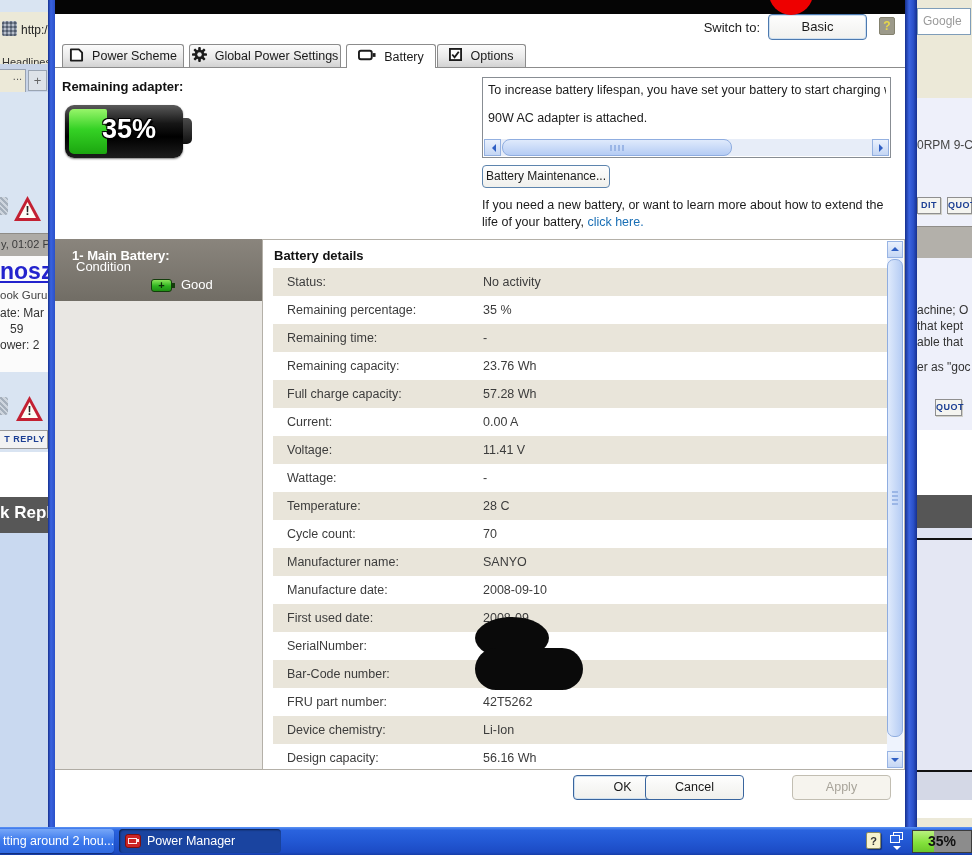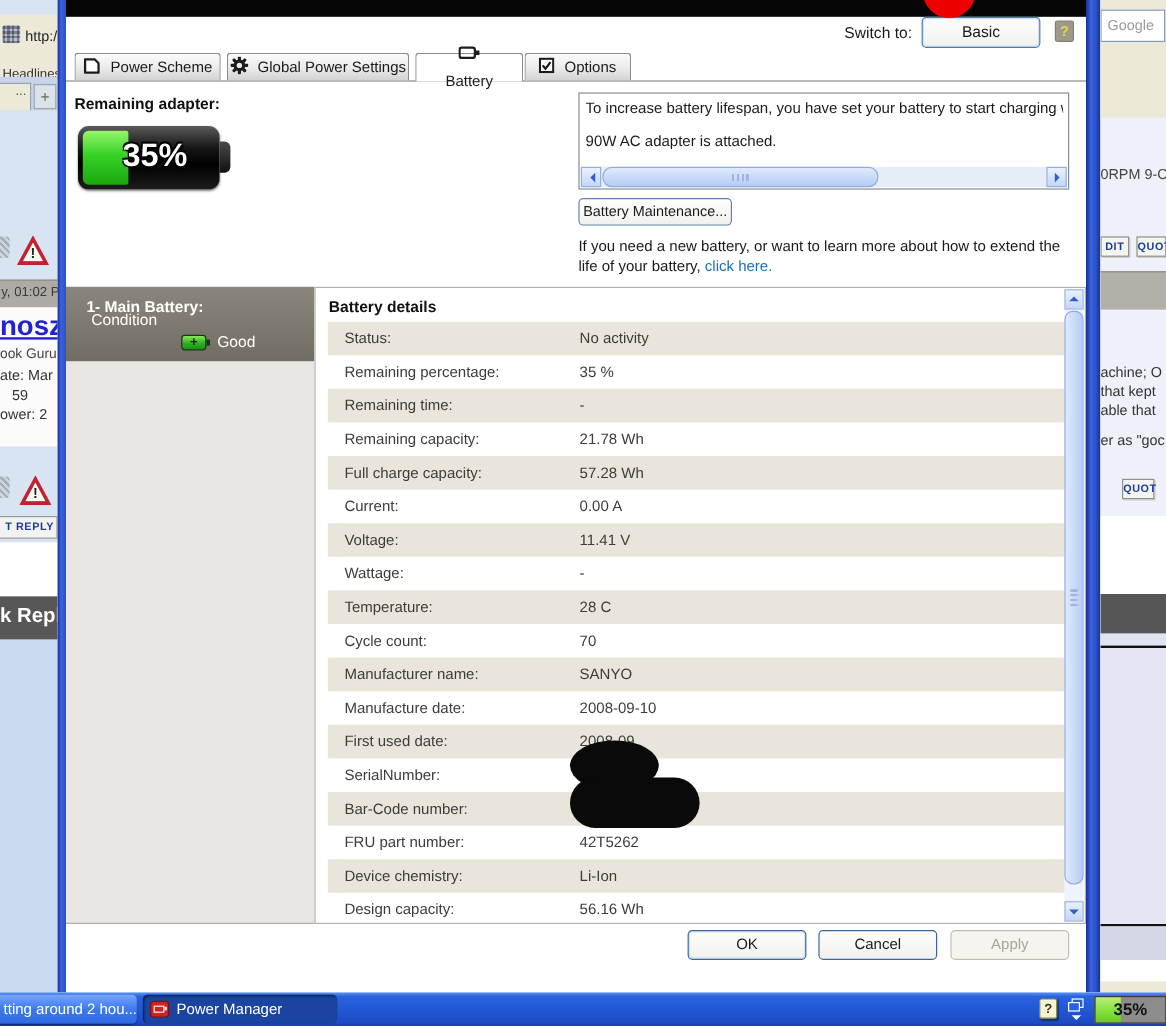--- a/index.html
+++ b/index.html
@@ -79,21 +79,21 @@
       color:#e8d84a;font-weight:bold;font-size:12px;text-align:center;line-height:17px;box-sizing:border-box;}
 
   .tabbar{position:absolute;left:0;top:44px;width:850px;height:24px;}
   .tabbar .baseline{position:absolute;left:0;top:23px;width:850px;height:1px;background:#8c8c8c;}
   .tab{position:absolute;top:0;height:23px;border:1px solid #8c8c8c;border-bottom:none;border-radius:3px 3px 0 0;
       background:linear-gradient(#fbfbfb,#eaeaea 55%,#d2d2d2);display:flex;align-items:center;justify-content:center;gap:8px;
       font-size:12.5px;color:#1a1a1a;box-sizing:border-box;z-index:1;}
   .tab.active{background:#fff;height:24px;z-index:2;}
   .tab-ps{left:7px;width:122px;}
   .tab-gps{left:134px;width:152px;}
-  .tab-bat{left:291px;width:90px;flex-direction:column;}
+  .tab-bat{left:291px;width:90px;}
   .tab-opt{left:382px;width:89px;}
 
   .rem-label{position:absolute;left:7px;top:79px;font-size:13px;font-weight:bold;color:#111;}
   .bigbat{position:absolute;left:10px;top:105px;width:118px;height:53px;border-radius:9px;
       background:linear-gradient(#5a5a5a,#161616 35%,#000 60%,#1d1d1d);box-shadow:0 1px 2px rgba(0,0,0,.5);}
   .bigbat .nub{position:absolute;right:-9px;top:13px;width:9px;height:26px;border-radius:0 5px 5px 0;
       background:linear-gradient(#4a4a4a,#101010);}
   .bigbat .fill{position:absolute;left:4px;top:4px;bottom:4px;width:38px;border-radius:5px 2px 2px 5px;
       background:linear-gradient(#97f56a,#35d225 45%,#1ba60f);}
   .bigbat .pct{position:absolute;left:37px;top:9px;font-size:27px;font-weight:bold;color:#fff;
@@ -147,21 +147,21 @@
   .vs-thumb{position:absolute;left:0;top:18px;width:16px;height:478px;border:1px solid #8fade0;border-radius:7px;
       background:linear-gradient(90deg,#dfeafc,#b5ccf4);box-sizing:border-box;}
   .vs-thumb::after{content:"";position:absolute;top:50%;left:4px;width:6px;height:14px;transform:translateY(-50%);
       background:repeating-linear-gradient(0deg,#9bb6e6 0 2px,transparent 2px 4px);}
 
   .redact1{position:absolute;left:420px;top:617px;width:74px;height:42px;border-radius:50%;background:#0a0a0a;z-index:4;}
   .redact2{position:absolute;left:420px;top:648px;width:108px;height:42px;border-radius:21px;background:#0a0a0a;z-index:4;}
 
   .btnrow-btn{position:absolute;top:775px;height:25px;border-radius:4px;font-size:12.5px;text-align:center;line-height:23px;box-sizing:border-box;}
   .btn-ok{left:518px;width:99px;border:1px solid #39659e;background:linear-gradient(#fefefe,#f0f0ec);color:#1a1a1a;box-shadow:0 0 0 1px #cfe0f0 inset;}
-  .btn-cancel{left:627px;width:99px;border:1px solid #39659e;background:linear-gradient(#fefefe,#f0f0ec);color:#1a1a1a;}
+  .btn-cancel{left:590px;width:99px;border:1px solid #39659e;background:linear-gradient(#fefefe,#f0f0ec);color:#1a1a1a;}
   .btn-apply{left:737px;width:99px;border:1px solid #c2beb2;background:#f6f4ee;color:#a8a49a;}
 
   
   #taskbar{position:absolute;left:0;top:827px;width:972px;height:28px;
       background:linear-gradient(#5b93f5,#2a63de 12%,#2258d4 50%,#1c4bc4 90%,#163da8);}
   .task-btn1{position:absolute;left:0;top:2px;width:114px;height:24px;border-radius:0 4px 4px 0;
       background:linear-gradient(#77a7f8,#3c79ec 50%,#306ae2);box-shadow:0 1px 1px rgba(0,0,0,.35);
       font-size:12.5px;color:#fff;line-height:24px;padding-left:3px;white-space:nowrap;overflow:hidden;box-sizing:border-box;}
   .task-btn2{position:absolute;left:119px;top:2px;width:162px;height:24px;border-radius:4px;background:#1a44a0;
       box-shadow:inset 1px 1px 2px rgba(0,0,0,.55);display:flex;align-items:center;gap:6px;padding-left:6px;box-sizing:border-box;
@@ -326,21 +326,21 @@
           <div class="detail-row">
             <span class="d-label">Remaining percentage:</span>
             <span class="d-value">35 %</span>
           </div>
           <div class="detail-row shaded">
             <span class="d-label">Remaining time:</span>
             <span class="d-value">-</span>
           </div>
           <div class="detail-row">
             <span class="d-label">Remaining capacity:</span>
-            <span class="d-value">21.78 Wh</span>
+            <span class="d-value">23.76 Wh</span>
           </div>
           <div class="detail-row shaded">
             <span class="d-label">Full charge capacity:</span>
             <span class="d-value">57.28 Wh</span>
           </div>
           <div class="detail-row">
             <span class="d-label">Current:</span>
             <span class="d-value">0.00 A</span>
           </div>
           <div class="detail-row shaded">

